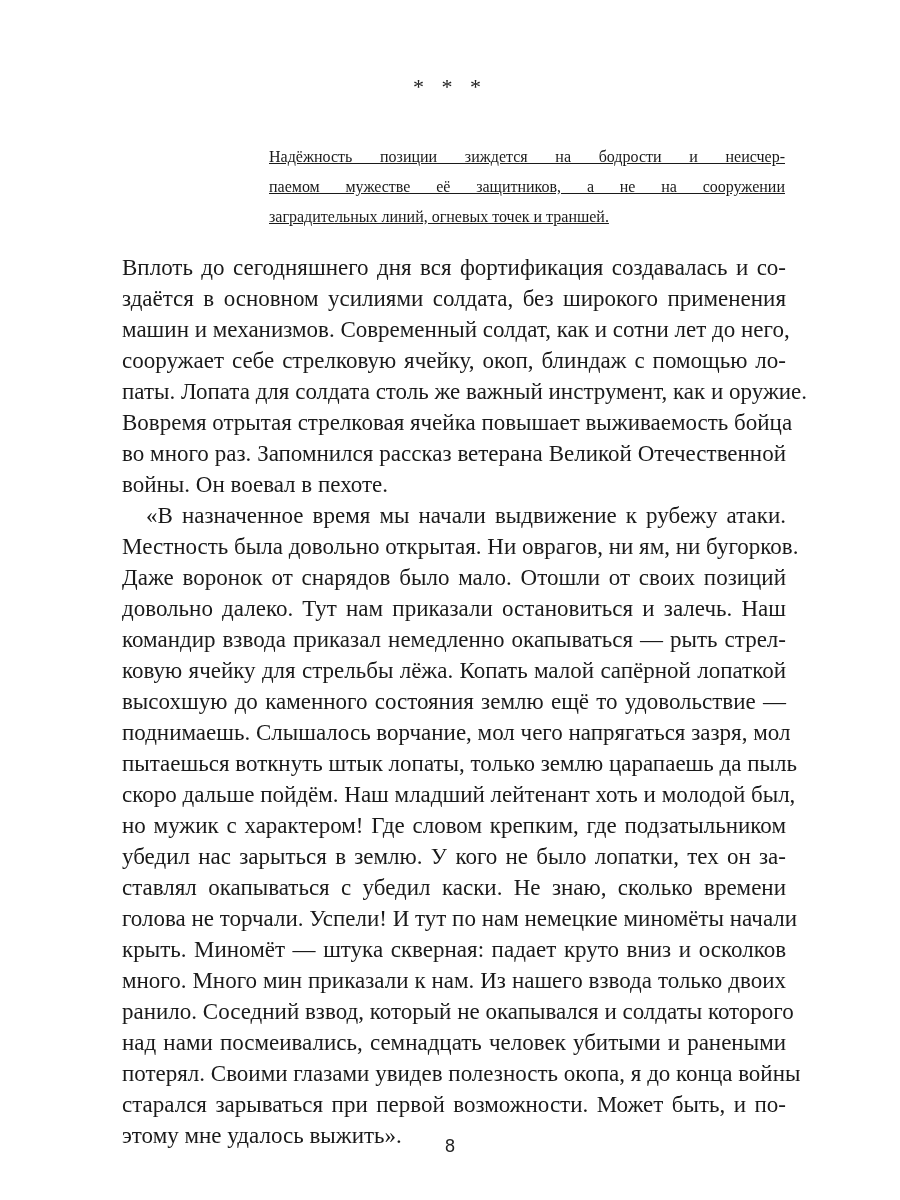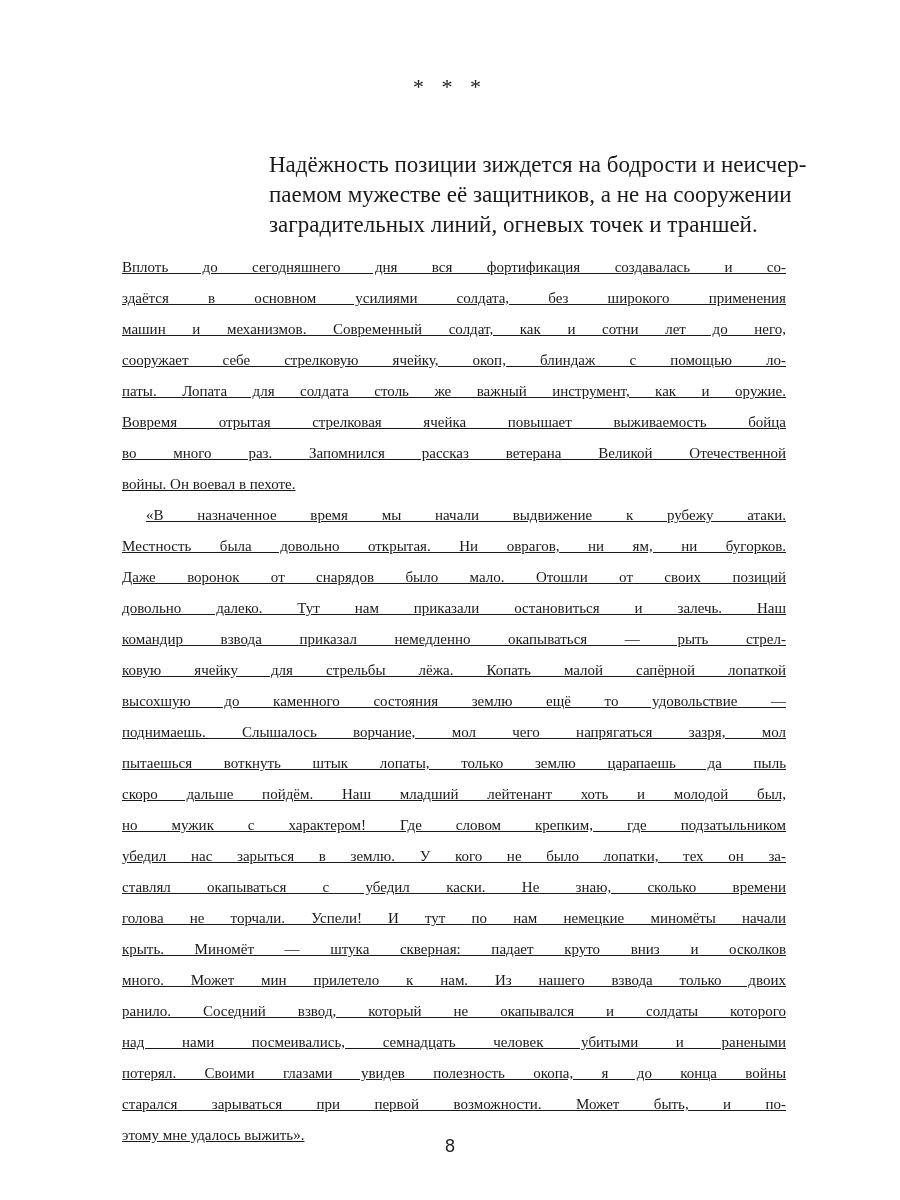--- a/index.html
+++ b/index.html
@@ -26,44 +26,44 @@
       left: 0;
       width: 900px;
       text-align: center;
       font-size: 22px;
       letter-spacing: 6px;
       color: #222;
     }
     .epigraph {
       position: absolute;
       left: 269px;
-      top: 150px;
+      top: 142px;
       width: 516px;
-      font-size: 23px;
+      font-size: 16px;
       line-height: 30px;
       text-align: justify;
       text-align-last: left;
+      text-decoration: underline;
     }
     .epigraph .line {
       display: block;
       text-align: justify;
       text-align-last: justify;
       white-space: nowrap;
     }
     .epigraph .line.last {
       text-align-last: left;
     }
     .body-text {
       position: absolute;
       left: 122px;
       top: 252px;
       width: 664px;
-      font-size: 15px;
+      font-size: 23px;
       line-height: 31px;
-      text-decoration: underline;
     }
     .para {
       margin: 0;
     }
     .line {
       display: block;
       text-align: justify;
       text-align-last: justify;
       white-space: nowrap;
       overflow: visible;
@@ -118,21 +118,21 @@
       <span class="line">ковую ячейку для стрельбы лёжа. Копать малой сапёрной лопаткой</span>
       <span class="line">высохшую до каменного состояния землю ещё то удовольствие —</span>
       <span class="line">поднимаешь. Слышалось ворчание, мол чего напрягаться зазря, мол</span>
       <span class="line">пытаешься воткнуть штык лопаты, только землю царапаешь да пыль</span>
       <span class="line">скоро дальше пойдём. Наш младший лейтенант хоть и молодой был,</span>
       <span class="line">но мужик с характером! Где словом крепким, где подзатыльником</span>
       <span class="line">убедил нас зарыться в землю. У кого не было лопатки, тех он за-</span>
       <span class="line">ставлял окапываться с убедил каски. Не знаю, сколько времени</span>
       <span class="line">голова не торчали. Успели! И тут по нам немецкие миномёты начали</span>
       <span class="line">крыть. Миномёт — штука скверная: падает круто вниз и осколков</span>
-      <span class="line">много. Может мин прилетело к нам. Из нашего взвода только двоих</span>
+      <span class="line">много. Много мин приказали к нам. Из нашего взвода только двоих</span>
       <span class="line">ранило. Соседний взвод, который не окапывался и солдаты которого</span>
       <span class="line">над нами посмеивались, семнадцать человек убитыми и ранеными</span>
       <span class="line">потерял. Своими глазами увидев полезность окопа, я до конца войны</span>
       <span class="line">старался зарываться при первой возможности. Может быть, и по-</span>
       <span class="line last">этому мне удалось выжить».</span>
     </div>
   </div>
 
   <div class="page-number">8</div>
 

